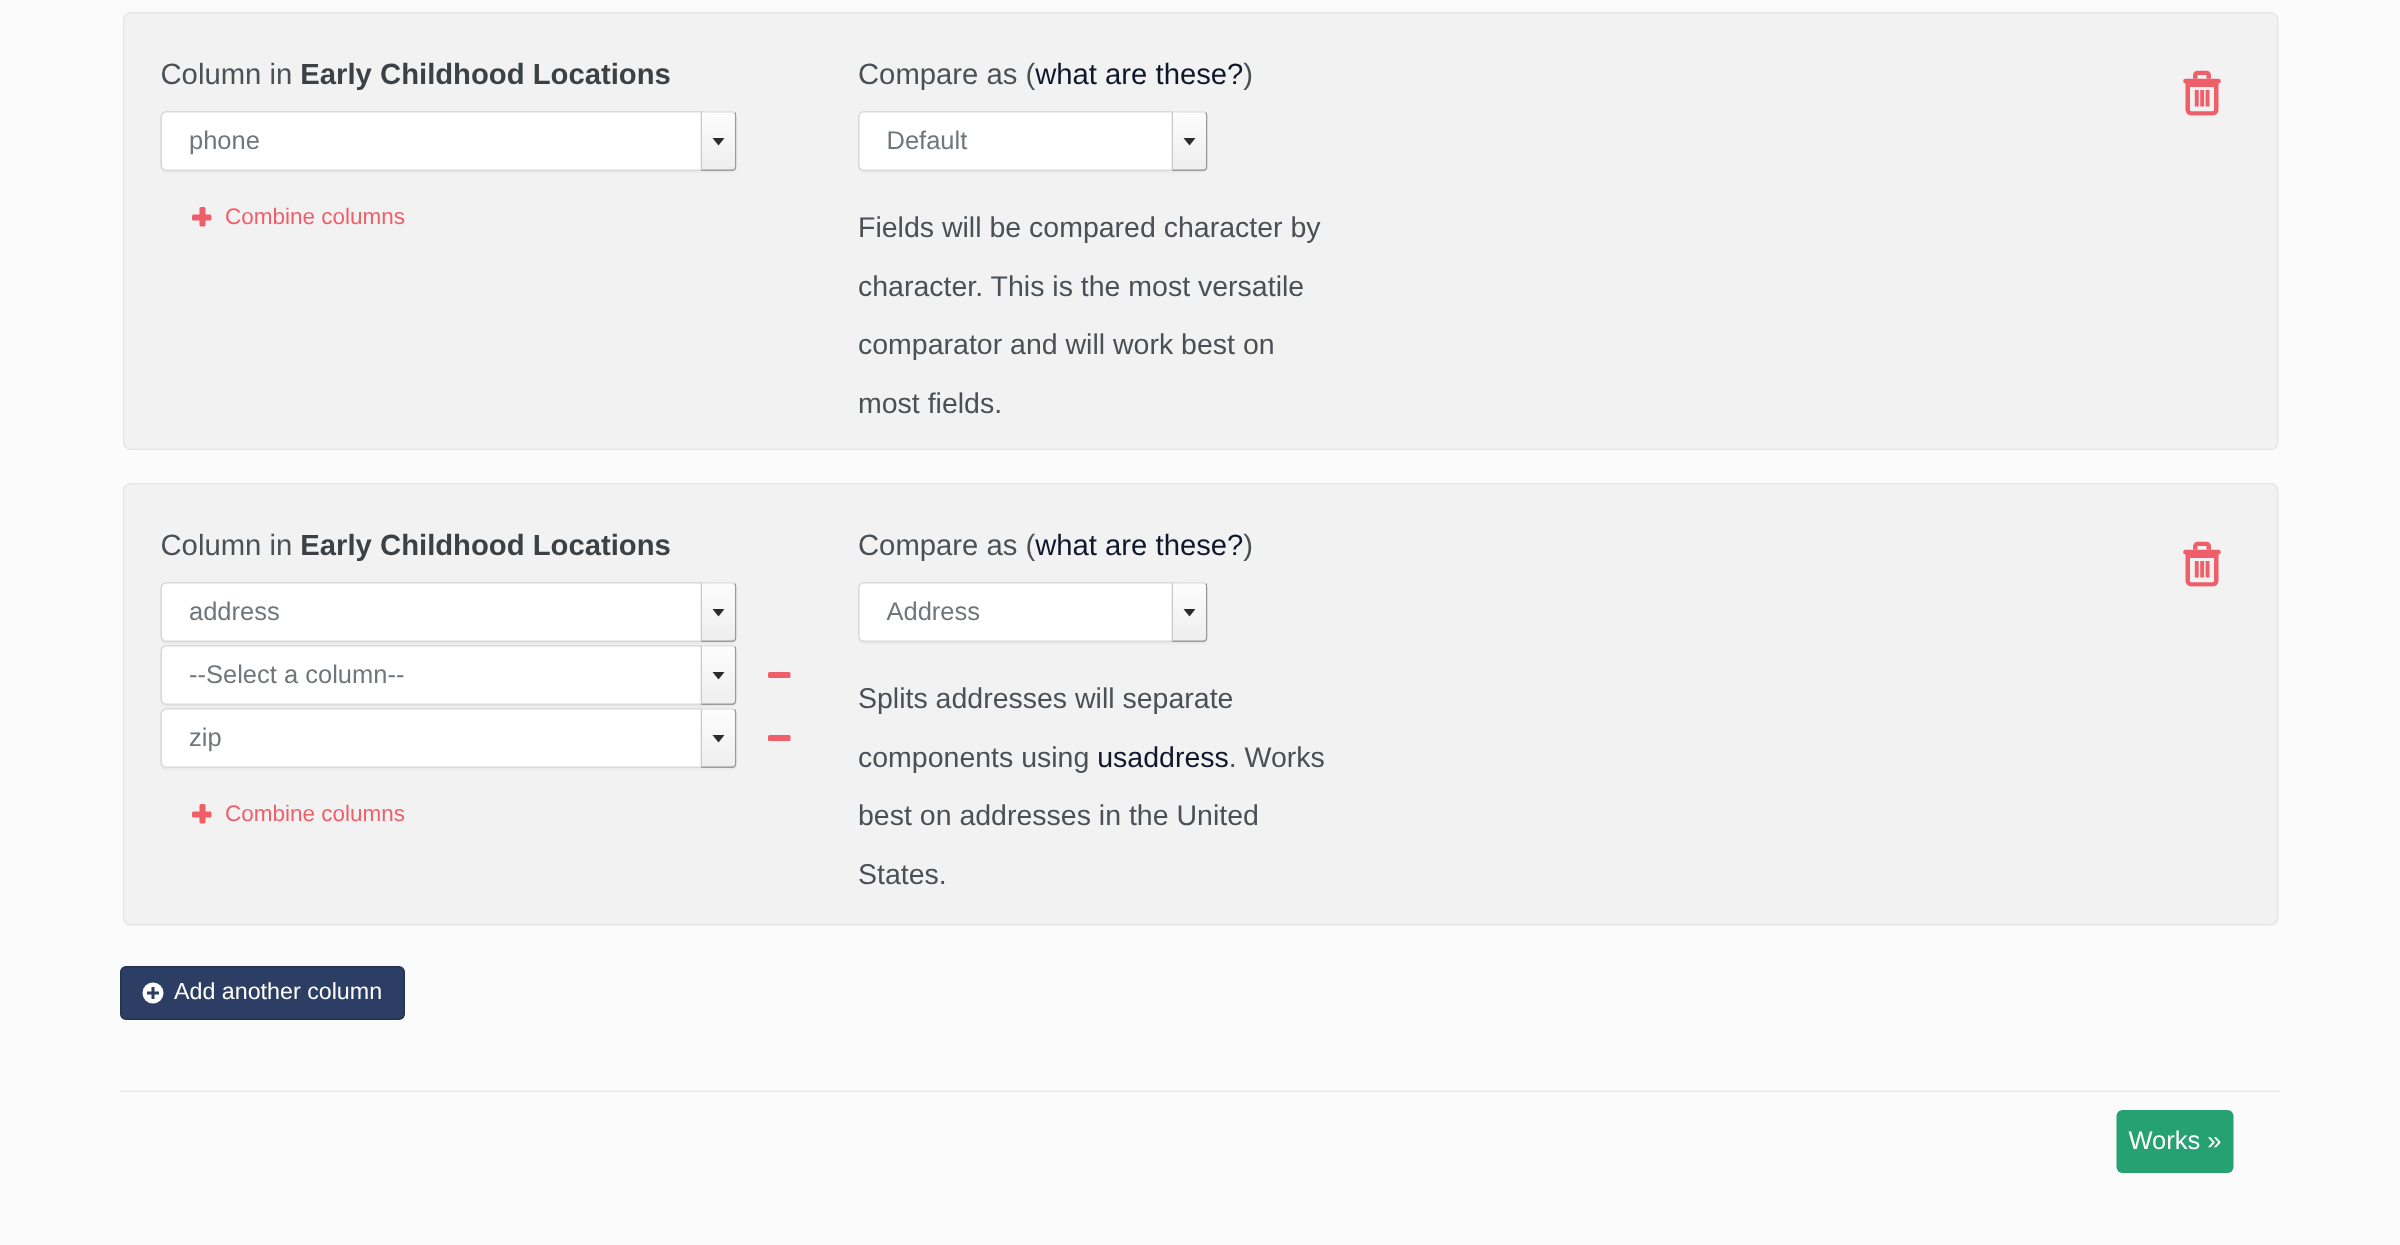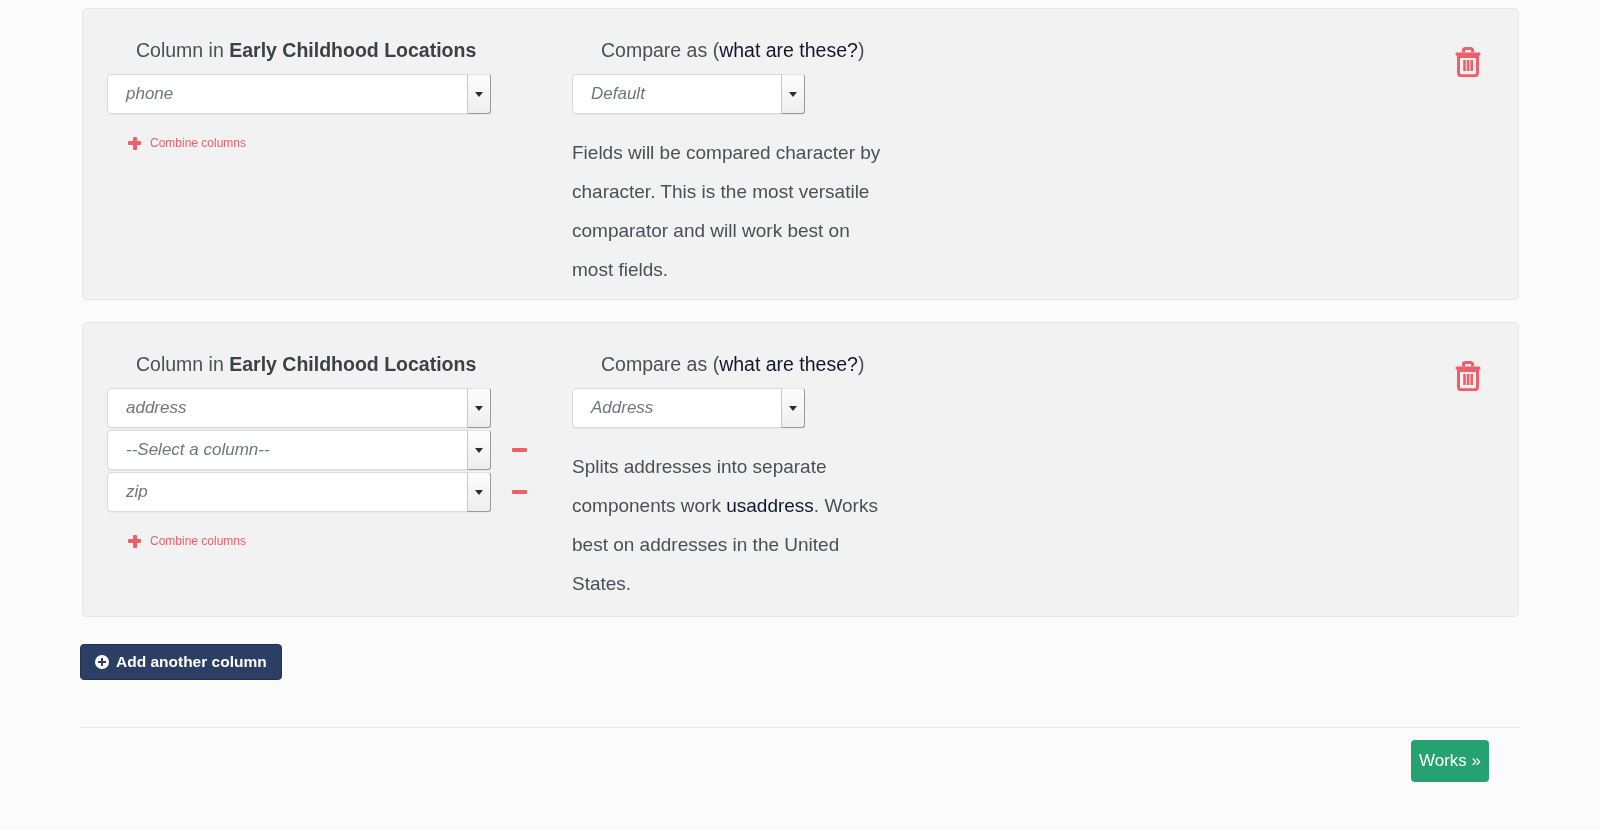--- a/index.html
+++ b/index.html
@@ -53,21 +53,20 @@
     width: 330px;
   }
 
   .field-label {
     font-size: 19.5px;
     line-height: 24px;
     color: #4a5055;
     font-weight: 400;
     white-space: nowrap;
     margin-bottom: 12px;
-    margin-left: 29px;
   }
   .field-label b {
     font-weight: 700;
     color: #3b4145;
   }
   .muted-link {
     color: #0f172a;
     text-decoration: none;
   }
 
@@ -92,21 +91,20 @@
   .select.narrow{ width: 233px; }
 
   .select-text {
     font-size: 17px;
     color: #6f767c;
     padding-left: 18px;
     white-space: nowrap;
     overflow: hidden;
     text-overflow: ellipsis;
     flex: 1;
-    font-style: italic;
   }
   .select-arrow {
     width: 22px;
     height: 38px;
     margin-right: -1px;
     border-left: 1px solid #c8c8c8;
     border-right: 1px solid #9a9a9a;
     border-top: 1px solid #e3e3e3;
     border-bottom: 1px solid #9a9a9a;
     background: linear-gradient(#fdfdfd, #eeeeee);
@@ -140,21 +138,21 @@
   }
 
   
   .combine {
     display: inline-flex;
     align-items: center;
     gap: 9px;
     margin-top: 20px;
     margin-left: 21px;
     color: #ef5f69;
-    font-size: 12px;
+    font-size: 15px;
     text-decoration: none;
     cursor: pointer;
     text-align: center;
   }
   .plus-glyph {
     position: relative;
     width: 13px;
     height: 13px;
     flex: 0 0 auto;
   }
@@ -192,21 +190,21 @@
     left: 80px;
     top: 644px;
     height: 36px;
     padding: 0 14px;
     background: #2c3e63;
     border: 1px solid #223css;
     border: 1px solid #24314f;
     border-radius: 4px;
     color: #ffffff;
     font-size: 15.5px;
-    font-weight: 700;
+    font-weight: 400;
     display: inline-flex;
     align-items: center;
     gap: 7px;
     cursor: pointer;
     box-sizing: border-box;
     white-space: nowrap;
   }
   .circle-plus {
     position: relative;
     width: 14px;
@@ -365,21 +363,21 @@
 
         <div class="select-row">
           <div class="select narrow">
             <span class="select-text">Address</span>
             <span class="select-arrow">
                 <span class="arrow-glyph"></span>
               </span>
           </div>
         </div>
 
-        <div class="help-text"><span>Splits addresses into separate components work </span><a class="muted-link">usaddress</a><span>. Works best on addresses in the United States.</span></div>
+        <div class="help-text"><span>Splits addresses will separate components using </span><a class="muted-link">usaddress</a><span>. Works best on addresses in the United States.</span></div>
       </div>
 
       <div class="trash-btn">
         <svg width="28" height="30" viewBox="0 0 28 30">
           <rect x="1.5" y="5.5" width="25" height="3.2" rx="1.4" fill="#ef5f69"></rect>
           <path d="M9.5 5.5 v-2.2 a1.8 1.8 0 0 1 1.8 -1.8 h5.4 a1.8 1.8 0 0 1 1.8 1.8 v2.2" fill="none" stroke="#ef5f69" stroke-width="3"></path>
           <path d="M4.5 9.5 h19 v16.6 a2.6 2.6 0 0 1 -2.6 2.6 h-13.8 a2.6 2.6 0 0 1 -2.6 -2.6 z" fill="none" stroke="#ef5f69" stroke-width="3"></path>
           <rect x="9.2" y="13" width="2.6" height="11" fill="#ef5f69"></rect>
           <rect x="12.8" y="13" width="2.6" height="11" fill="#ef5f69"></rect>
           <rect x="16.4" y="13" width="2.6" height="11" fill="#ef5f69"></rect>

